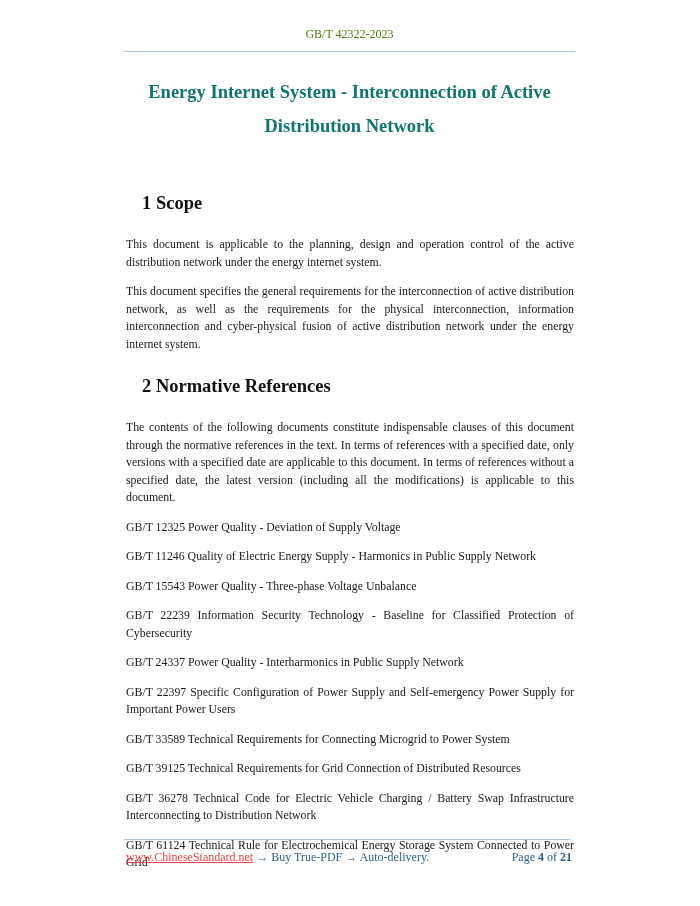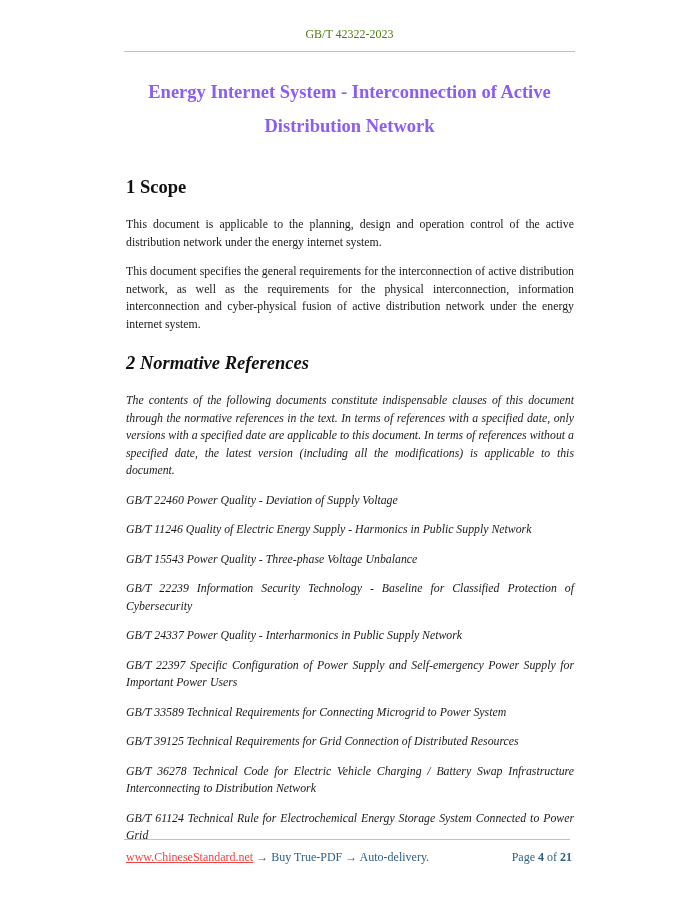--- a/index.html
+++ b/index.html
@@ -35,32 +35,32 @@
     }
     .doc-title {
       position: absolute;
       top: 75px;
       left: 124px;
       width: 451px;
       text-align: center;
       font-weight: bold;
       font-size: 18.5px;
       line-height: 34px;
-      color: #8b5cf6;
+      color: #0f766e;
     }
     .content {
       position: absolute;
       top: 170px;
       left: 126px;
       width: 448px;
     }
     h2 {
       font-size: 18.5px;
       font-weight: bold;
-      margin: 0;
+      margin: 16px;
       line-height: 34px;
       color: #111;
     }
     p {
       margin: 0;
       font-size: 11.8px;
       line-height: 17.5px;
       text-align: justify;
     }
     .ref-list {
@@ -120,25 +120,25 @@
   <div>Distribution Network</div>
 </div>
 
 <div class="content">
   <section>
     <h2>1 Scope</h2>
     <p style="margin-top:12px;">This document is applicable to the planning, design and operation control of the active distribution network under the energy internet system.</p>
     <p style="margin-top:12px;">This document specifies the general requirements for the interconnection of active distribution network, as well as the requirements for the physical interconnection, information interconnection and cyber-physical fusion of active distribution network under the energy internet system.</p>
   </section>
 
-  <section style="margin-top:13px;font-style:italic;">
+  <section style="margin-top:13px;">
     <h2>2 Normative References</h2>
     <p style="margin-top:12px;">The contents of the following documents constitute indispensable clauses of this document through the normative references in the text. In terms of references with a specified date, only versions with a specified date are applicable to this document. In terms of references without a specified date, the latest version (including all the modifications) is applicable to this document.</p>
     <ul class="ref-list" style="margin-top:12px;">
-      <li>GB/T 22460 Power Quality - Deviation of Supply Voltage</li>
+      <li>GB/T 12325 Power Quality - Deviation of Supply Voltage</li>
       <li>GB/T 11246 Quality of Electric Energy Supply - Harmonics in Public Supply Network</li>
       <li>GB/T 15543 Power Quality - Three-phase Voltage Unbalance</li>
       <li>GB/T 22239 Information Security Technology - Baseline for Classified Protection of Cybersecurity</li>
       <li>GB/T 24337 Power Quality - Interharmonics in Public Supply Network</li>
       <li>GB/T 22397 Specific Configuration of Power Supply and Self-emergency Power Supply for Important Power Users</li>
       <li>GB/T 33589 Technical Requirements for Connecting Microgrid to Power System</li>
       <li>GB/T 39125 Technical Requirements for Grid Connection of Distributed Resources</li>
       <li>GB/T 36278 Technical Code for Electric Vehicle Charging / Battery Swap Infrastructure Interconnecting to Distribution Network</li>
       <li>GB/T 61124 Technical Rule for Electrochemical Energy Storage System Connected to Power Grid</li>
     </ul>

